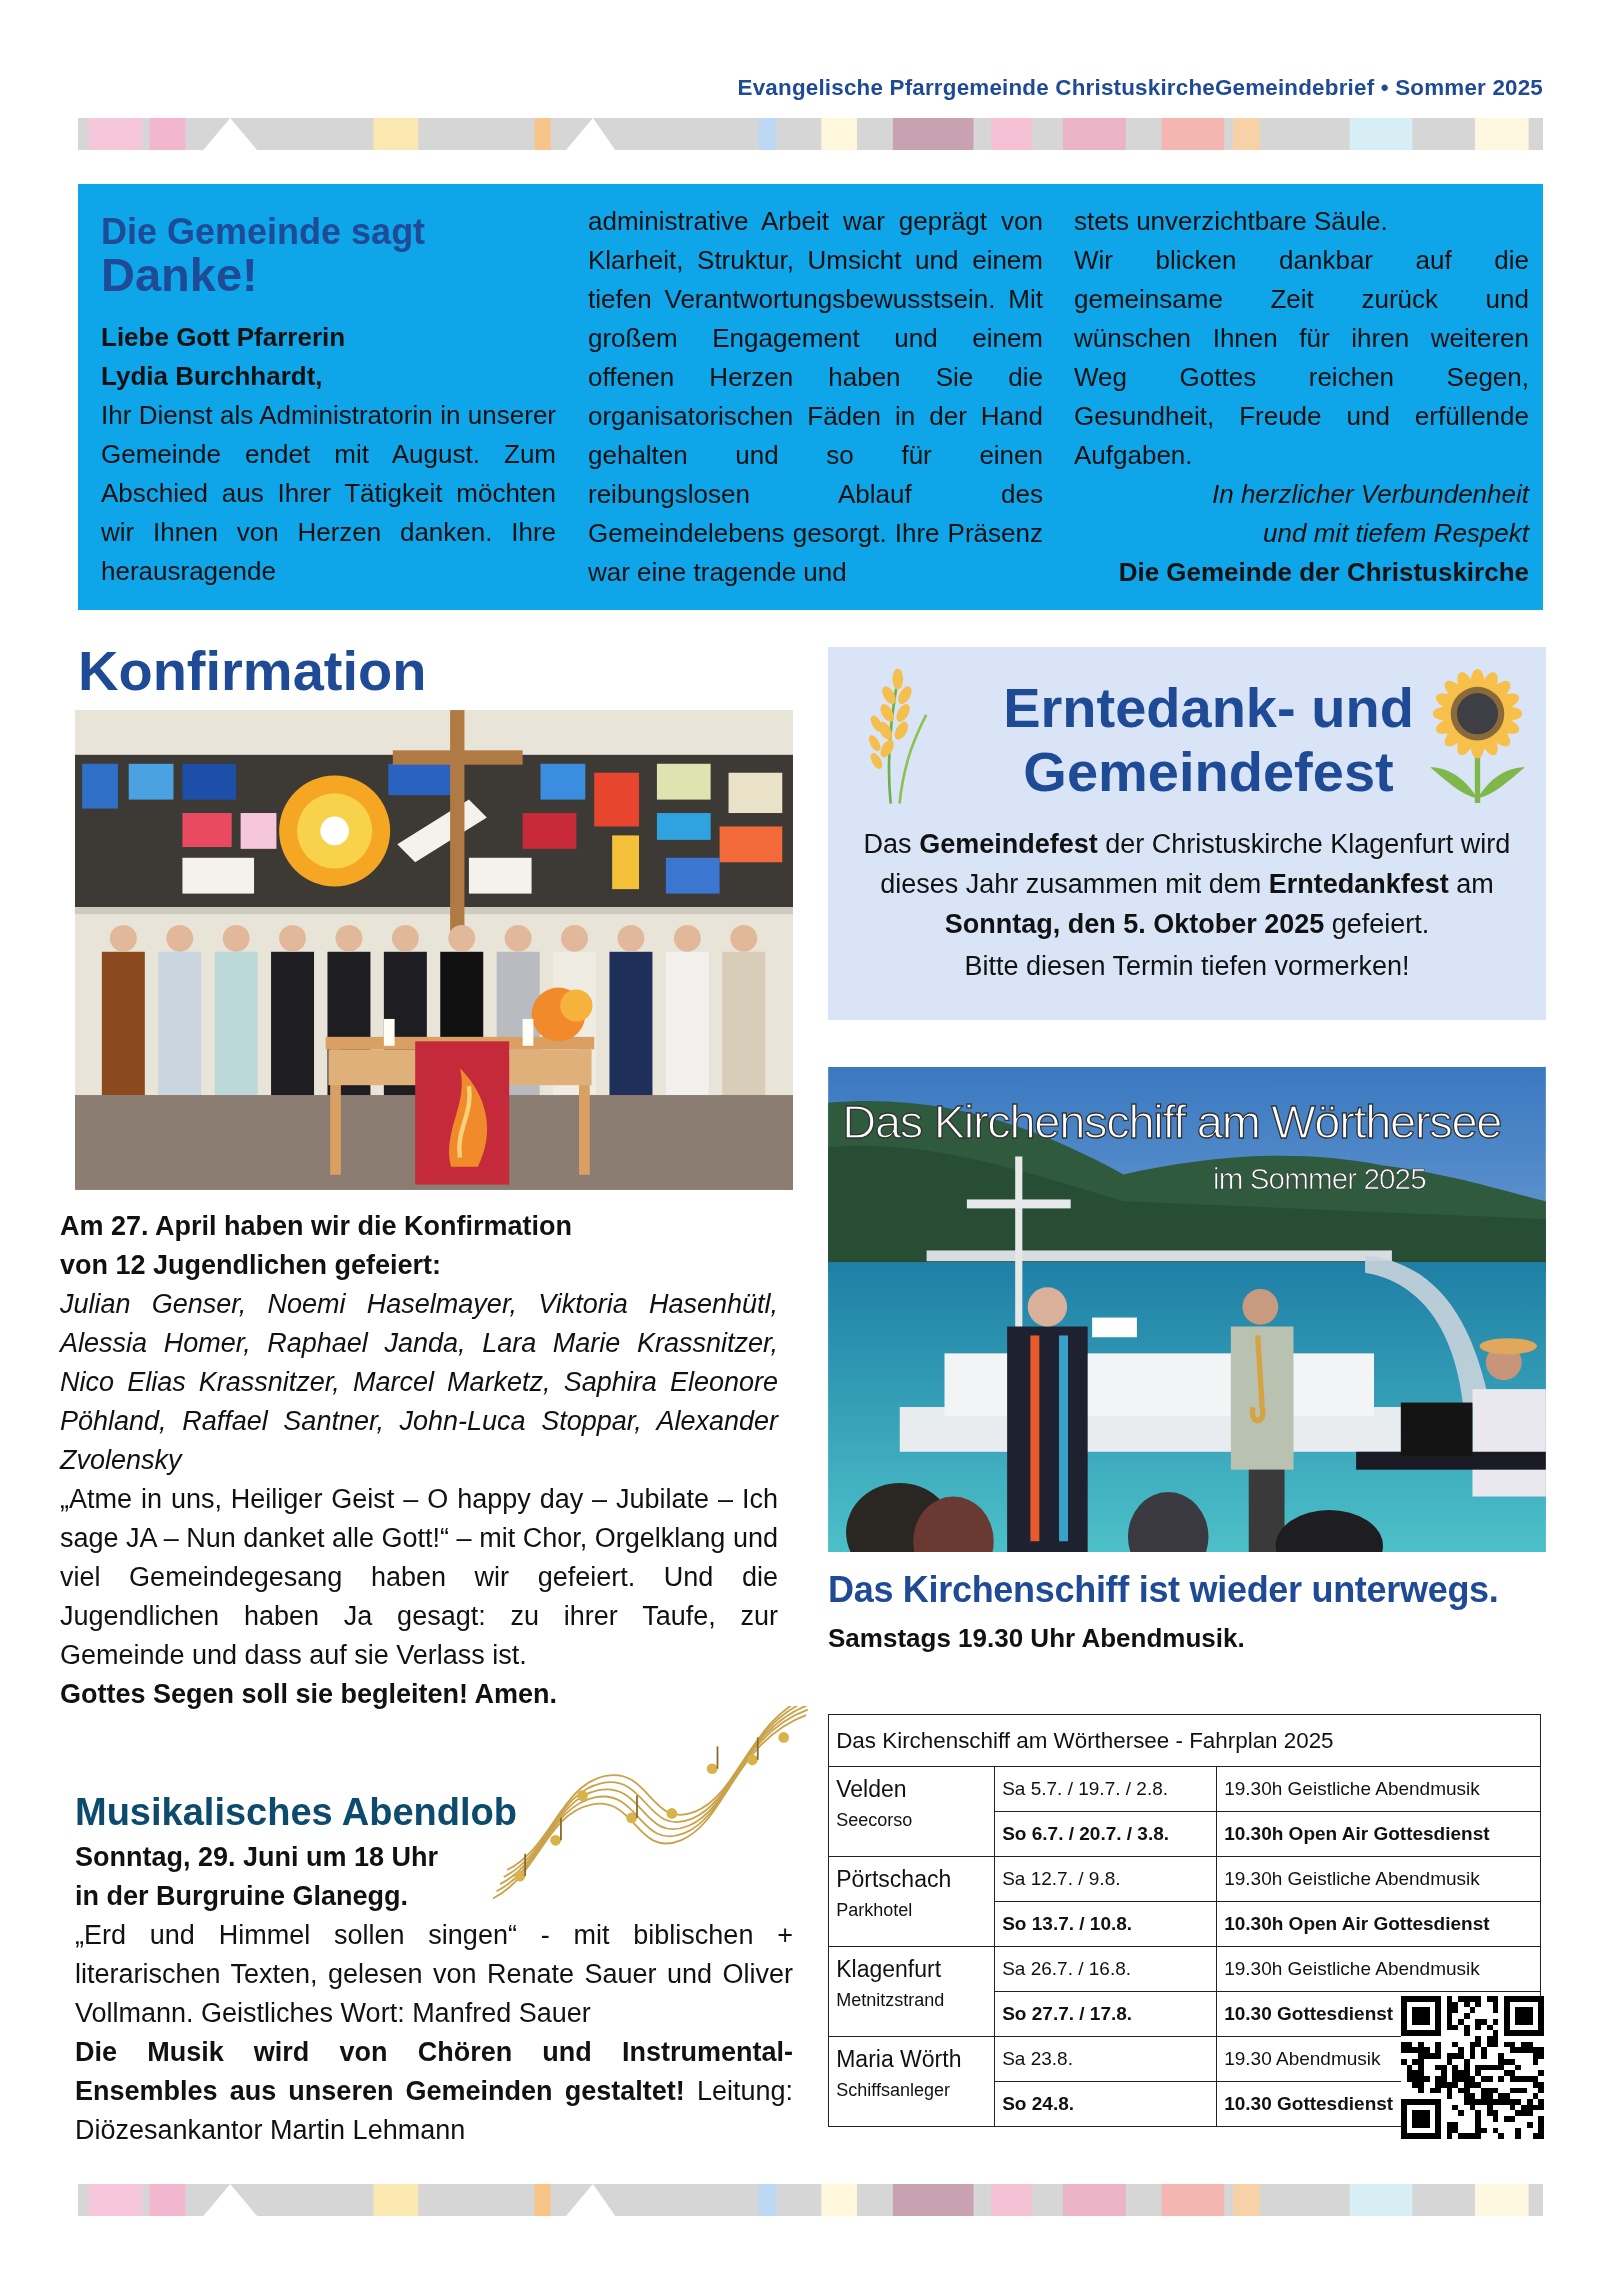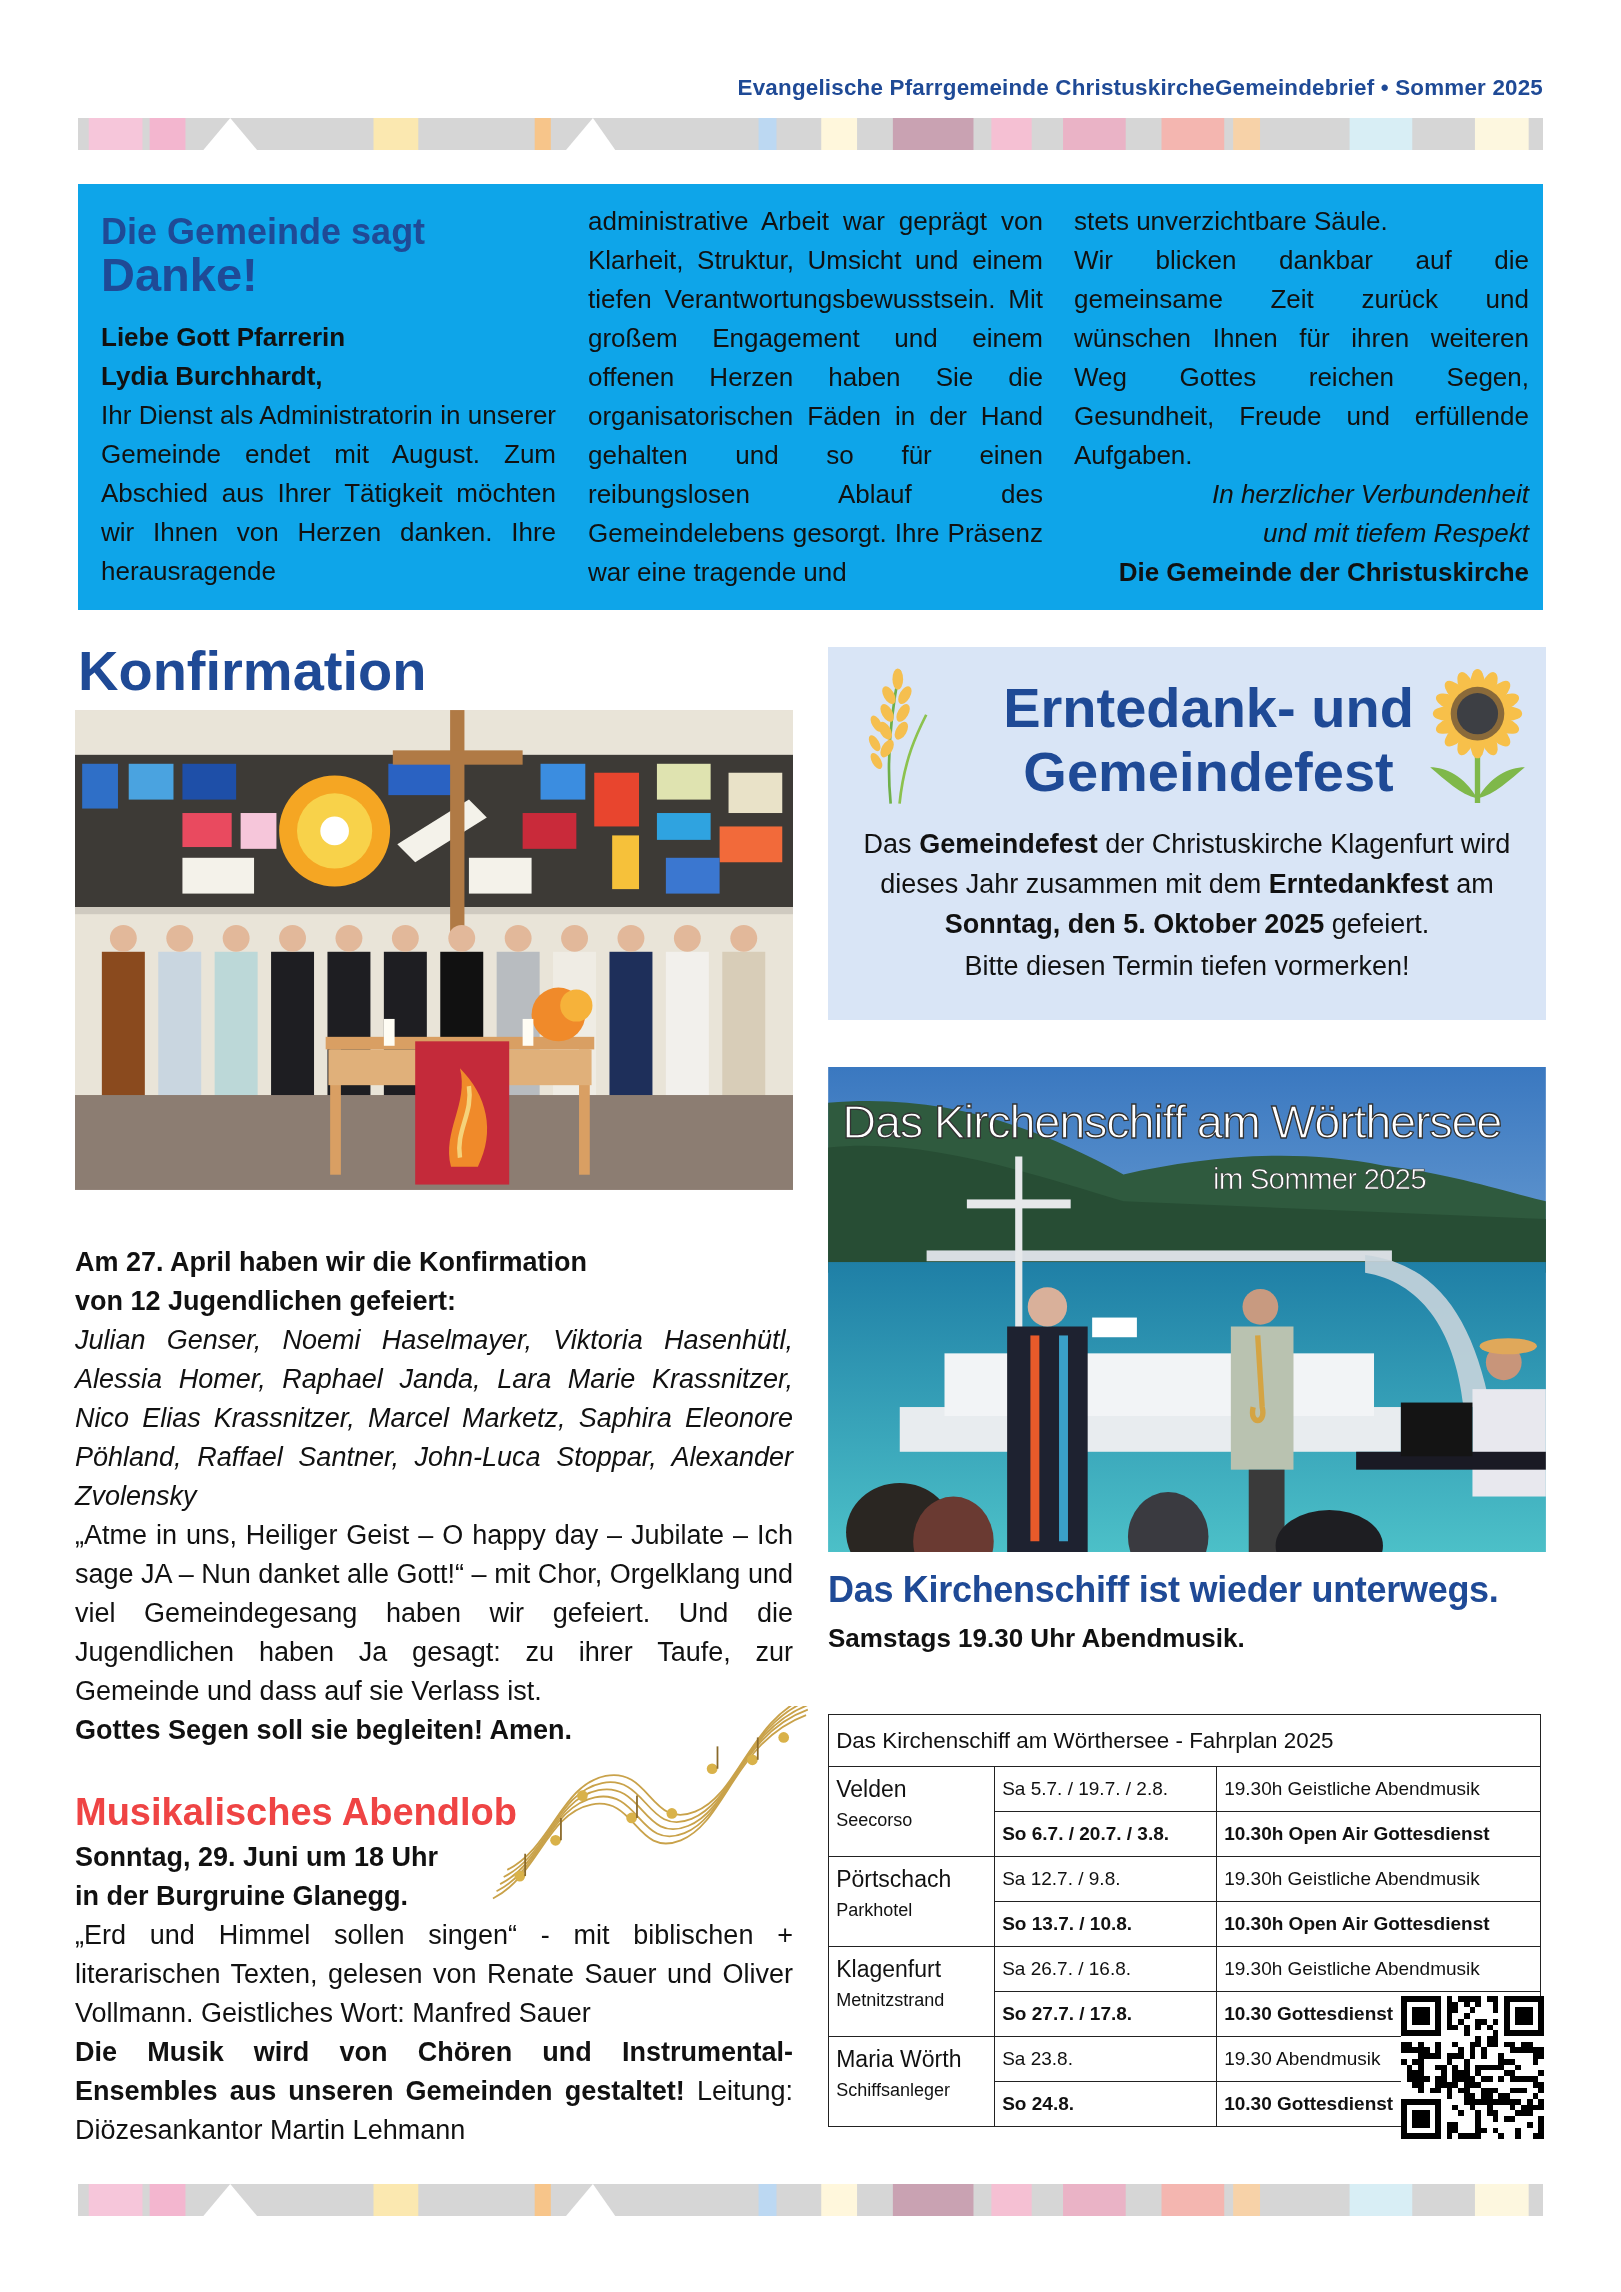--- a/index.html
+++ b/index.html
@@ -23,26 +23,26 @@
   .thanks .c3 { left: 996px; }
   .thanks h2 { font-size: 36px; line-height: 38px; font-weight: bold; color: #1f4a96; margin-top: 10.7px; }
   .thanks h2.big { font-size: 47px; line-height: 48px; margin-top: 0; }
   .thanks .greet { font-weight: bold; margin-top: 19.7px; text-align: left; }
   .thanks .right { text-align: right; font-style: italic; }
   .thanks .sign { text-align: right; font-weight: bold; }
 
   
   .konf-title { position: absolute; top: 638px; left: 78px; font-size: 56px; font-weight: bold; color: #1f4a96; }
   .konf-photo { position: absolute; top: 710px; left: 75px; width: 718px; height: 480px; overflow: hidden; background: #e8e3d9; }
-  .konf-text { position: absolute; top: 1207px; left: 75px; width: 718px; font-size: 27px; line-height: 39px; text-align: justify; margin-top: 36px; }
+  .konf-text { position: absolute; top: 1207px; left: 60px; width: 718px; font-size: 27px; line-height: 39px; text-align: justify; }
   .konf-text b { font-weight: bold; }
   .konf-text .names { font-style: italic; }
 
   
-  .abend-title { position: absolute; top: 1791px; left: 75px; font-size: 38px; font-weight: bold; color: #ef4444; }
+  .abend-title { position: absolute; top: 1791px; left: 75px; font-size: 38px; font-weight: bold; color: #0c4a6e; }
   .music-staff { position: absolute; top: 1706px; left: 484px; width: 331px; height: 206px; }
   .abend-text { position: absolute; top: 1838px; left: 75px; width: 718px; font-size: 27px; line-height: 39px; text-align: justify; }
   .abend-text .bold { font-weight: bold; }
 
   
   .ernte { position: absolute; top: 647px; left: 828px; width: 718px; height: 373px; background: #d9e5f6; }
   .ernte .title { position: absolute; top: 29px; left: 0; width: 100%; text-align: center; font-size: 56px; line-height: 64px; font-weight: bold; color: #1f4a96; padding-left: 27px; margin-left: 8px; }
   .ernte .body { position: absolute; top: 177px; left: 27px; right: 27px; text-align: center; font-size: 27px; line-height: 40px; }
   .ernte .body b { font-weight: bold; }
   .ernte .note { position: absolute; top: 304px; left: 0; right: 0; text-align: center; font-size: 27px; }

